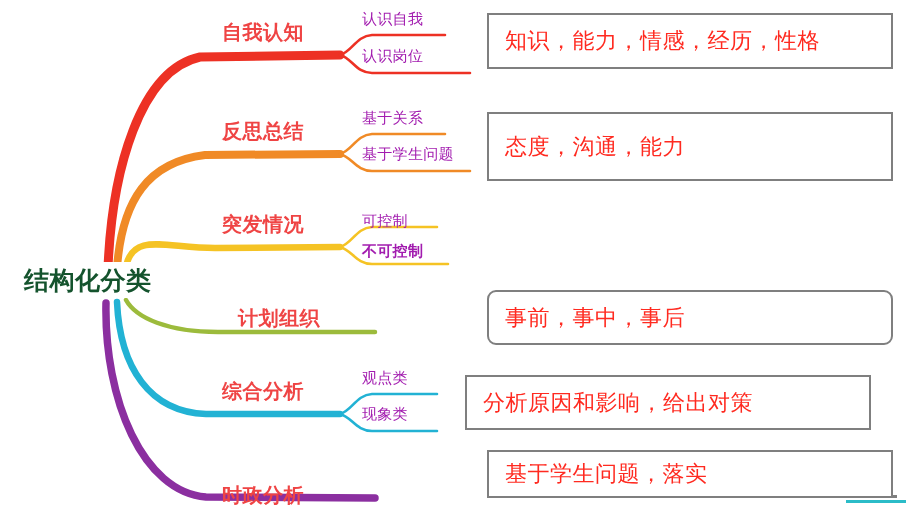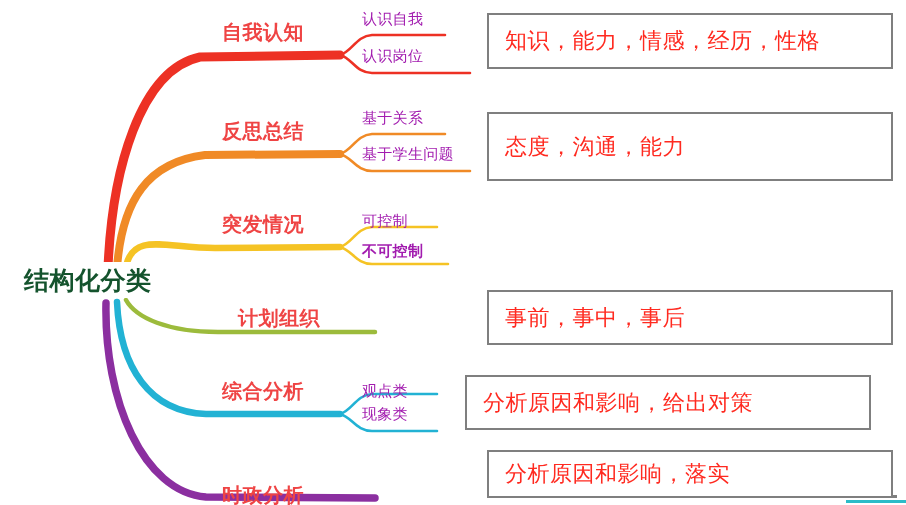--- a/index.html
+++ b/index.html
@@ -146,42 +146,42 @@
   <div class="sub-label" style="left:362px; top:109px;">基于关系</div>
   <div class="sub-label" style="left:362px; top:145px;">基于学生问题</div>
 
   <div class="branch-label" style="left:222px; top:211px;">突发情况</div>
   <div class="sub-label" style="left:362px; top:202px;margin-top:10px;">可控制</div>
   <div class="sub-label" style="left:362px; top:242px;font-weight:bold;">不可控制</div>
 
   <div class="branch-label" style="left:222px; top:305px;margin-left:16px;">计划组织</div>
 
   <div class="branch-label" style="left:222px; top:378px;">综合分析</div>
-  <div class="sub-label" style="left:362px; top:382px;">观点类</div>
+  <div class="sub-label" style="left:362px; top:369px;">观点类</div>
   <div class="sub-label" style="left:362px; top:405px;">现象类</div>
 
   <div class="branch-label" style="left:222px; top:482px;">时政分析</div>
 
   <div class="note-box" style="left:487px; top:13px; width:406px; height:56px;">
     <span class="note-text">知识，能力，情感，经历，性格</span>
   </div>
 
   <div class="note-box" style="left:487px; top:112px; width:406px; height:69px;">
     <span class="note-text">态度，沟通，能力</span>
   </div>
 
 
-  <div class="note-box" style="left:487px; top:290px; width:406px; height:55px;">
+  <div class="note-box" style="left:487px; top:290px; width:406px; height:55px;border-radius:9px;">
     <span class="note-text">事前，事中，事后</span>
   </div>
 
   <div class="note-box" style="left:465px; top:375px; width:406px; height:55px;">
     <span class="note-text">分析原因和影响，给出对策</span>
   </div>
 
   <div class="note-box" style="left:487px; top:450px; width:406px; height:48px;">
-    <span class="note-text">分析原因和影响，落实</span>
+    <span class="note-text">基于学生问题，落实</span>
   </div>
 
   <div class="bottom-rule-grey"></div>
   <div class="bottom-rule-teal"></div>
 
 </div>
 
 </body></html>

